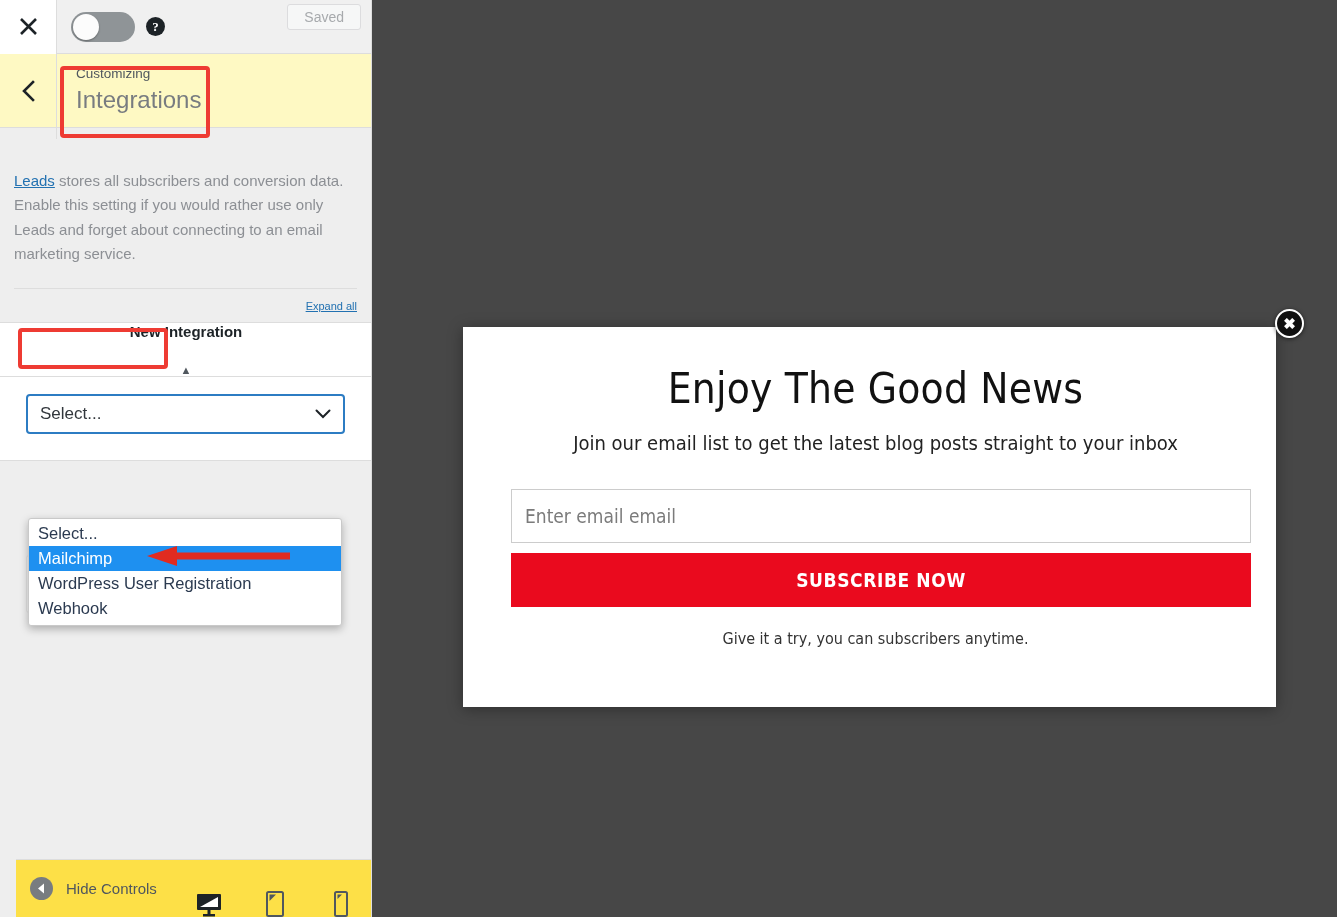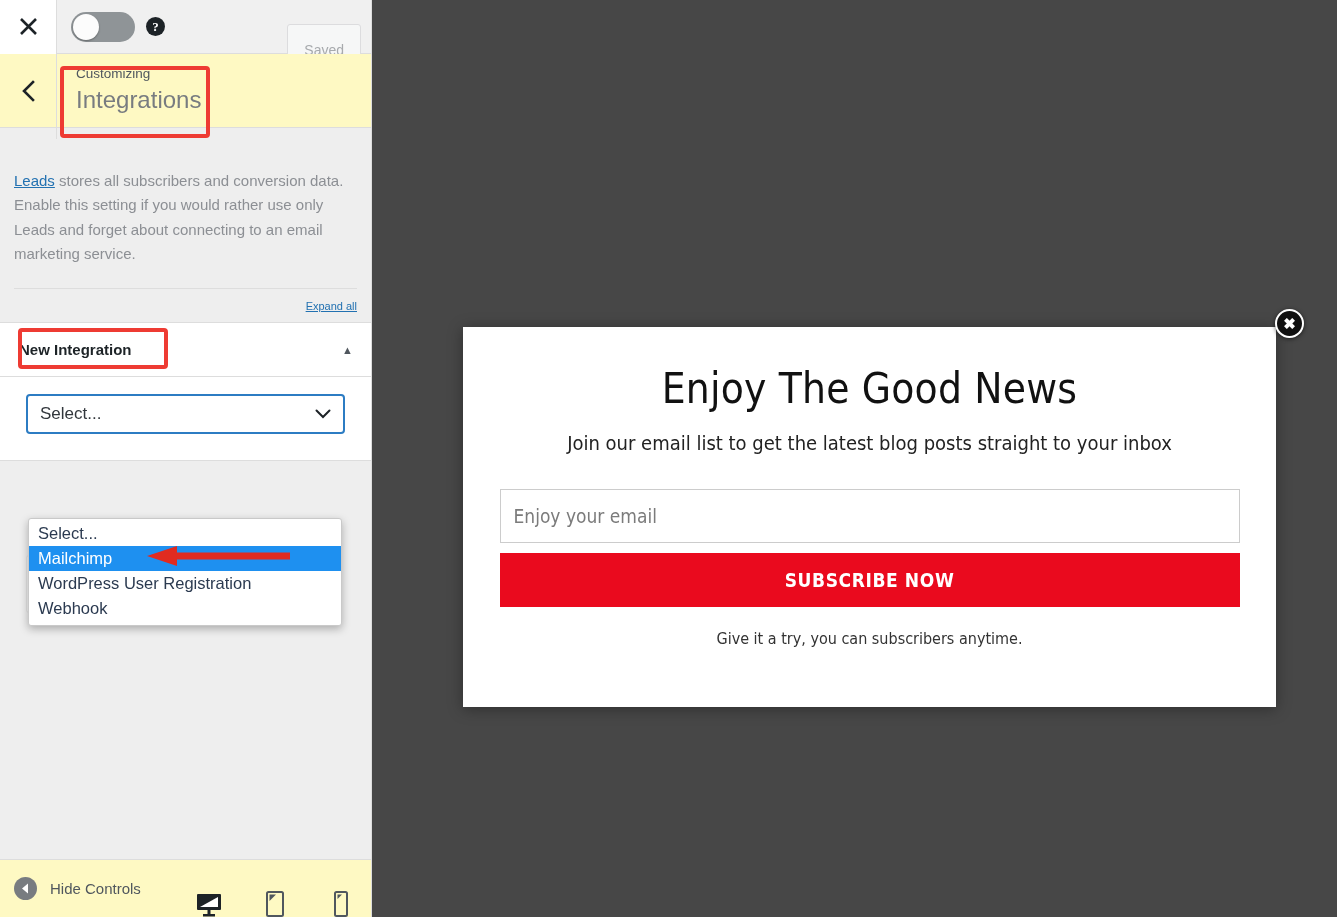--- a/index.html
+++ b/index.html
@@ -55,22 +55,22 @@
   .help-icon {
     margin-left: 11px;
     width: 19px; height: 19px; border-radius: 50%;
     background: #1d2327; color: #fff;
     font-size: 13px; font-weight: bold;
     display: flex; align-items: center; justify-content: center;
     cursor: pointer; flex: none;
     font-family: "Liberation Serif", serif;
   }
   .saved-btn {
-    position: absolute; right: 10px; top: 24px;
-    padding: 17px 16px;
+    position: absolute; right: 10px; top: 4px;
+    padding: 4px 16px;
     font-size: 14px; color: #a7aaad;
     background: #f6f7f7;
     border: 1px solid #dcdcde;
     border-radius: 3px;
     cursor: default;
   }
 
   
   .cz-titlebar {
     position: relative;
@@ -124,20 +124,21 @@
     font-size: 11px; color: #2271b1; text-decoration: underline; cursor: pointer;
   }
 
   
   .accordion { background: #fff; border-top: 1px solid #ddd; border-bottom: 1px solid #ddd; position: relative; }
   .acc-head {
     height: 53px;
     display: flex; align-items: center; justify-content: space-between;
     padding: 0 18px 0 19px;
     cursor: pointer;
+    flex-direction: column;
   }
   .acc-head-label { font-size: 15px; color: #1d2327; font-weight: 600; }
   .acc-caret { color: #50575e; font-size: 11px; }
   .anno-newint {
     position: absolute;
     left: 18px; top: 5px;
     width: 150px; height: 41px;
     border: 4px solid #ee3b33;
     border-radius: 4px;
     pointer-events: none;
@@ -198,23 +199,23 @@
     left: 26px; top: 555px;
     width: 290px; height: 58px;
     background: #f3f3f3;
     border: 1px solid #e2e2e2;
     border-radius: 3px;
     z-index: 30;
   }
 
   
   .cz-footer {
-    position: absolute; left: 0; right: 0; bottom: 0;
+    position: absolute; left: 16px; right: 0; bottom: 0;
     height: 58px;
-    background: #fef9c3;
+    background: #fde047;
     border-top: 1px solid #ddd;
     display: flex; align-items: center;
   }
   .hide-controls {
     display: flex; align-items: center; gap: 13px;
     padding-left: 14px; cursor: pointer;
   }
   .hc-circle {
     width: 23px; height: 23px; border-radius: 50%;
     background: #787c80;
@@ -246,21 +247,21 @@
     right: -28px; top: -18px;
     width: 29px; height: 29px; border-radius: 50%;
     background: #101010;
     border: 2px solid #fff;
     box-shadow: 0 1px 4px rgba(0,0,0,.6);
     display: flex; align-items: center; justify-content: center;
     color: #fff; font-size: 15px; font-weight: bold;
     cursor: pointer;
     z-index: 3;
   }
-  .popup-inner { padding: 38px 36px 0 36px; text-align: center; }
+  .popup-inner { padding: 38px 36px 0 48px; text-align: center; }
   .popup-head {
     font-size: 42px; font-weight: 400; color: #111;
     font-family: "DejaVu Sans Condensed", "Liberation Sans Narrow", "Liberation Sans", sans-serif;
     letter-spacing: .2px;
     line-height: 1.15;
   }
   .popup-sub {
     margin-top: 18px;
     font-size: 20px; color: #222; font-weight: 400;
     font-family: "DejaVu Sans Condensed", "Liberation Sans Narrow", "Liberation Sans", sans-serif;
@@ -298,21 +299,21 @@
 <body>
 
 <div id="app">
 
   <div class="preview">
     <div class="optin-popup">
       <div class="popup-close">✖</div>
       <div class="popup-inner">
         <div class="popup-head">Enjoy The Good News</div>
         <div class="popup-sub">Join our email list to get the latest blog posts straight to your inbox</div>
-        <div class="email-input">Enjoy your email</div>
+        <div class="email-input">Enter email email</div>
         <div class="subscribe-btn">SUBSCRIBE NOW</div>
         <div class="popup-note">Give it a try, you can subscribers anytime.</div>
       </div>
     </div>
   </div>
 
   <div class="customizer">
 
     <div class="cz-header">
       <div class="cz-close">

